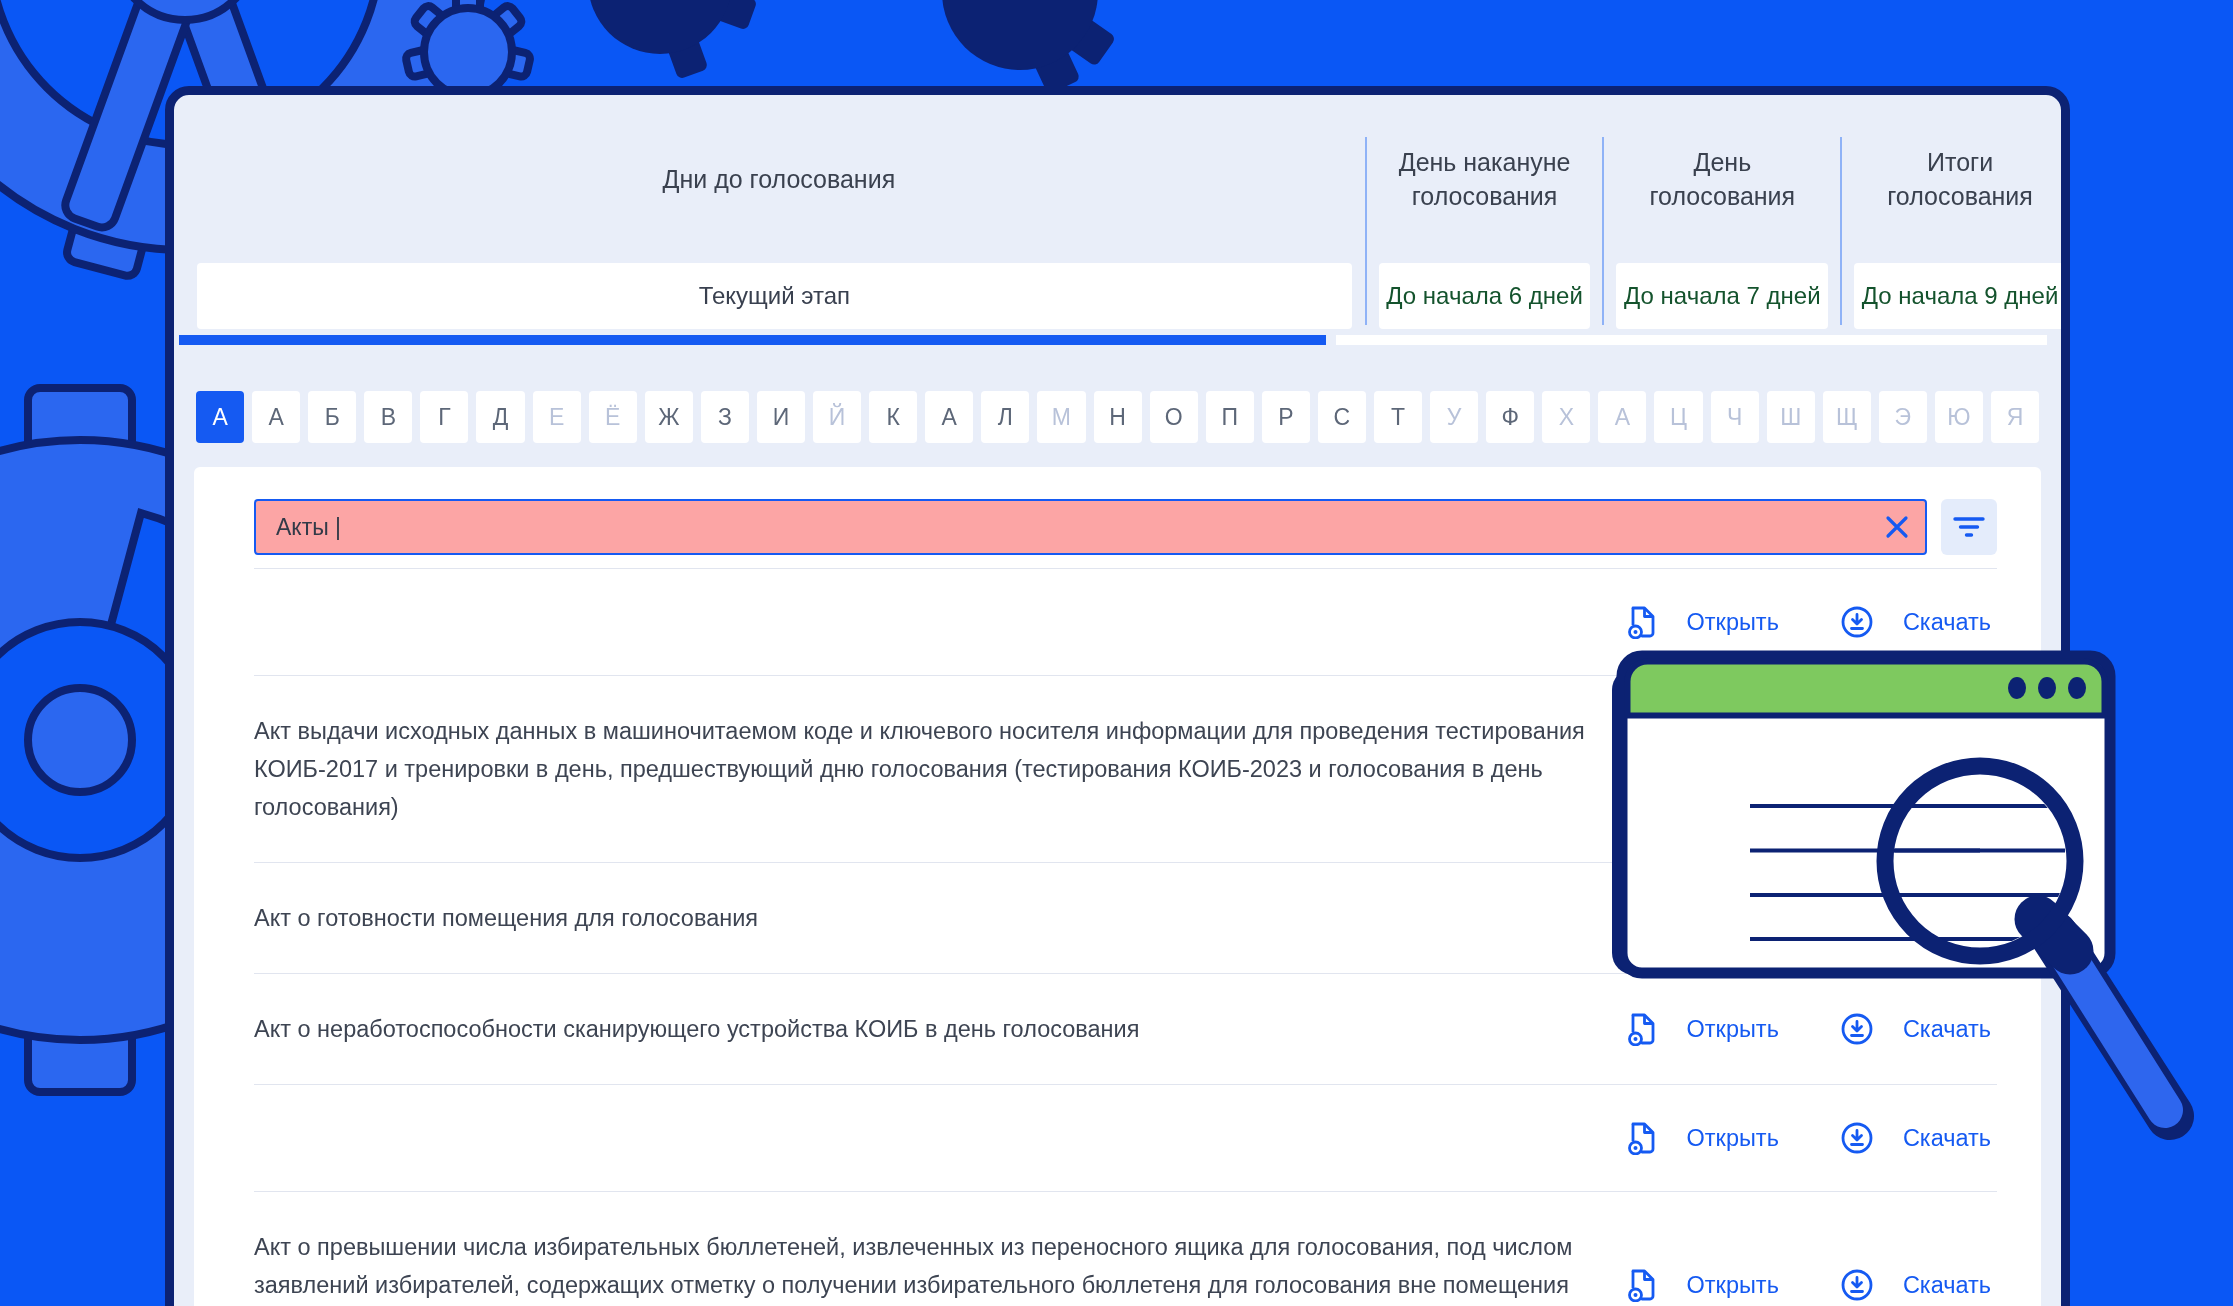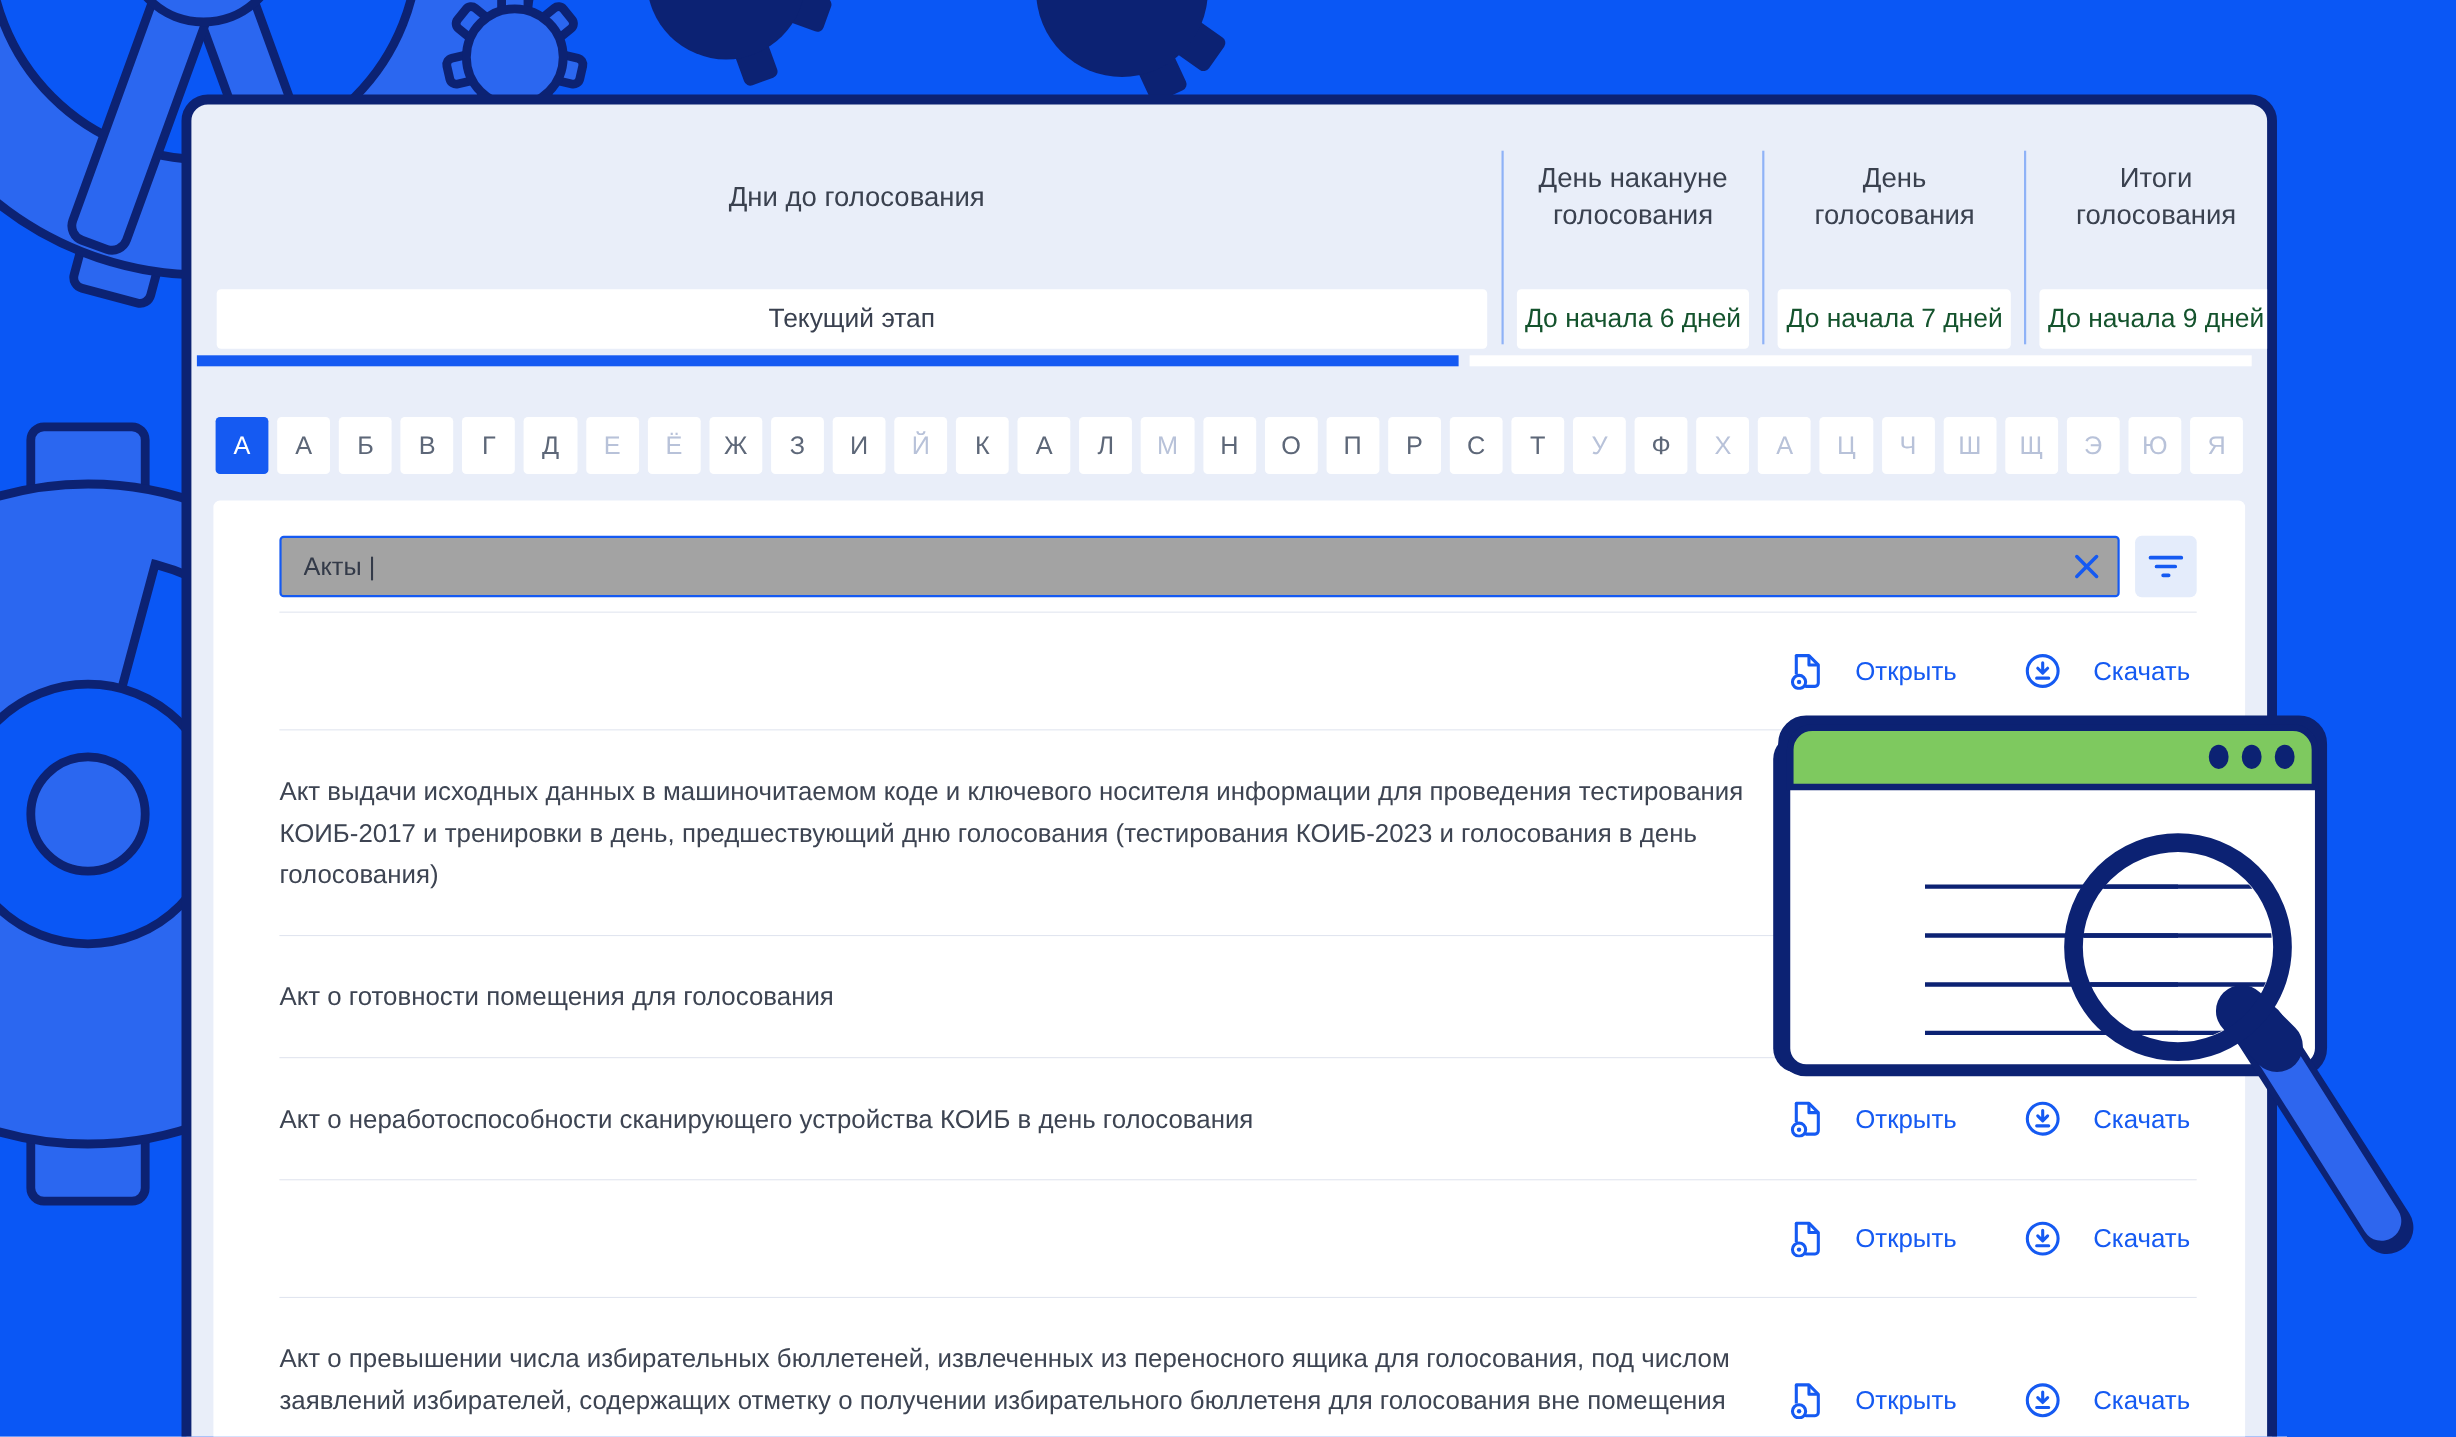--- a/index.html
+++ b/index.html
@@ -23,21 +23,21 @@
   .stage-col.c2,.stage-col.c3{width:12.6%;}
   .stage-col.c4{width:12.6%;}
   .stage-col.sep::before{
     content:"";position:absolute;left:-1px;top:42px;bottom:4px;width:2px;background:#8fb2f7;
   }
   .stage-label{
     height:168px;display:flex;align-items:center;justify-content:center;text-align:center;
     font-size:25px;font-weight:500;color:#3a414f;line-height:34px;white-space:pre-line;
   }
   .stage-box{
-    height:54px;margin:0 13px;background:#fff;border-radius:4px;
+    height:66px;margin:0 13px;background:#fff;border-radius:4px;
     display:flex;align-items:center;justify-content:center;
     font-size:24px;color:#39404f;
   }
   .stage-col.c1 .stage-box{margin:0 14px 0 5px;}
   .stage-box.muted{color:#14532d;}
   .stage-tracks{display:flex;margin-top:6px;height:10px;padding:0 14px 0 5px;}
   .track-active{width:61.4%;background:#155af2;}
   .track-rest{flex:1;margin-left:10px;background:#fff;}
   
   .alphabet{display:flex;gap:8px;margin:46px 22px 0;}
@@ -50,21 +50,21 @@
   .letter.selected{background:#155af2;color:#fff;}
   
   .panel{
     margin:24px 20px 0;background:#fff;border-radius:6px;
     padding:32px 44px 40px 60px;min-height:840px;
   }
   .search-row{display:flex;align-items:center;}
   .search-wrap{position:relative;flex:1;}
   .search-input{
     width:100%;height:56px;box-sizing:border-box;border:2px solid #155af2;border-radius:4px;
-    font-size:23px;color:#333a48;padding:0 64px 0 20px;background:#a3a3a3;outline:none;
+    font-size:23px;color:#333a48;padding:0 64px 0 20px;background:#fca5a5;outline:none;
     font-family:inherit;
   }
   .clear-x{
     position:absolute;right:16px;top:50%;transform:translateY(-50%);
     width:28px;height:28px;display:flex;align-items:center;justify-content:center;cursor:pointer;
   }
   .filter-btn{
     width:56px;height:56px;margin-left:14px;background:#e4ecfb;border-radius:6px;
     display:flex;align-items:center;justify-content:center;cursor:pointer;flex:none;
   }

